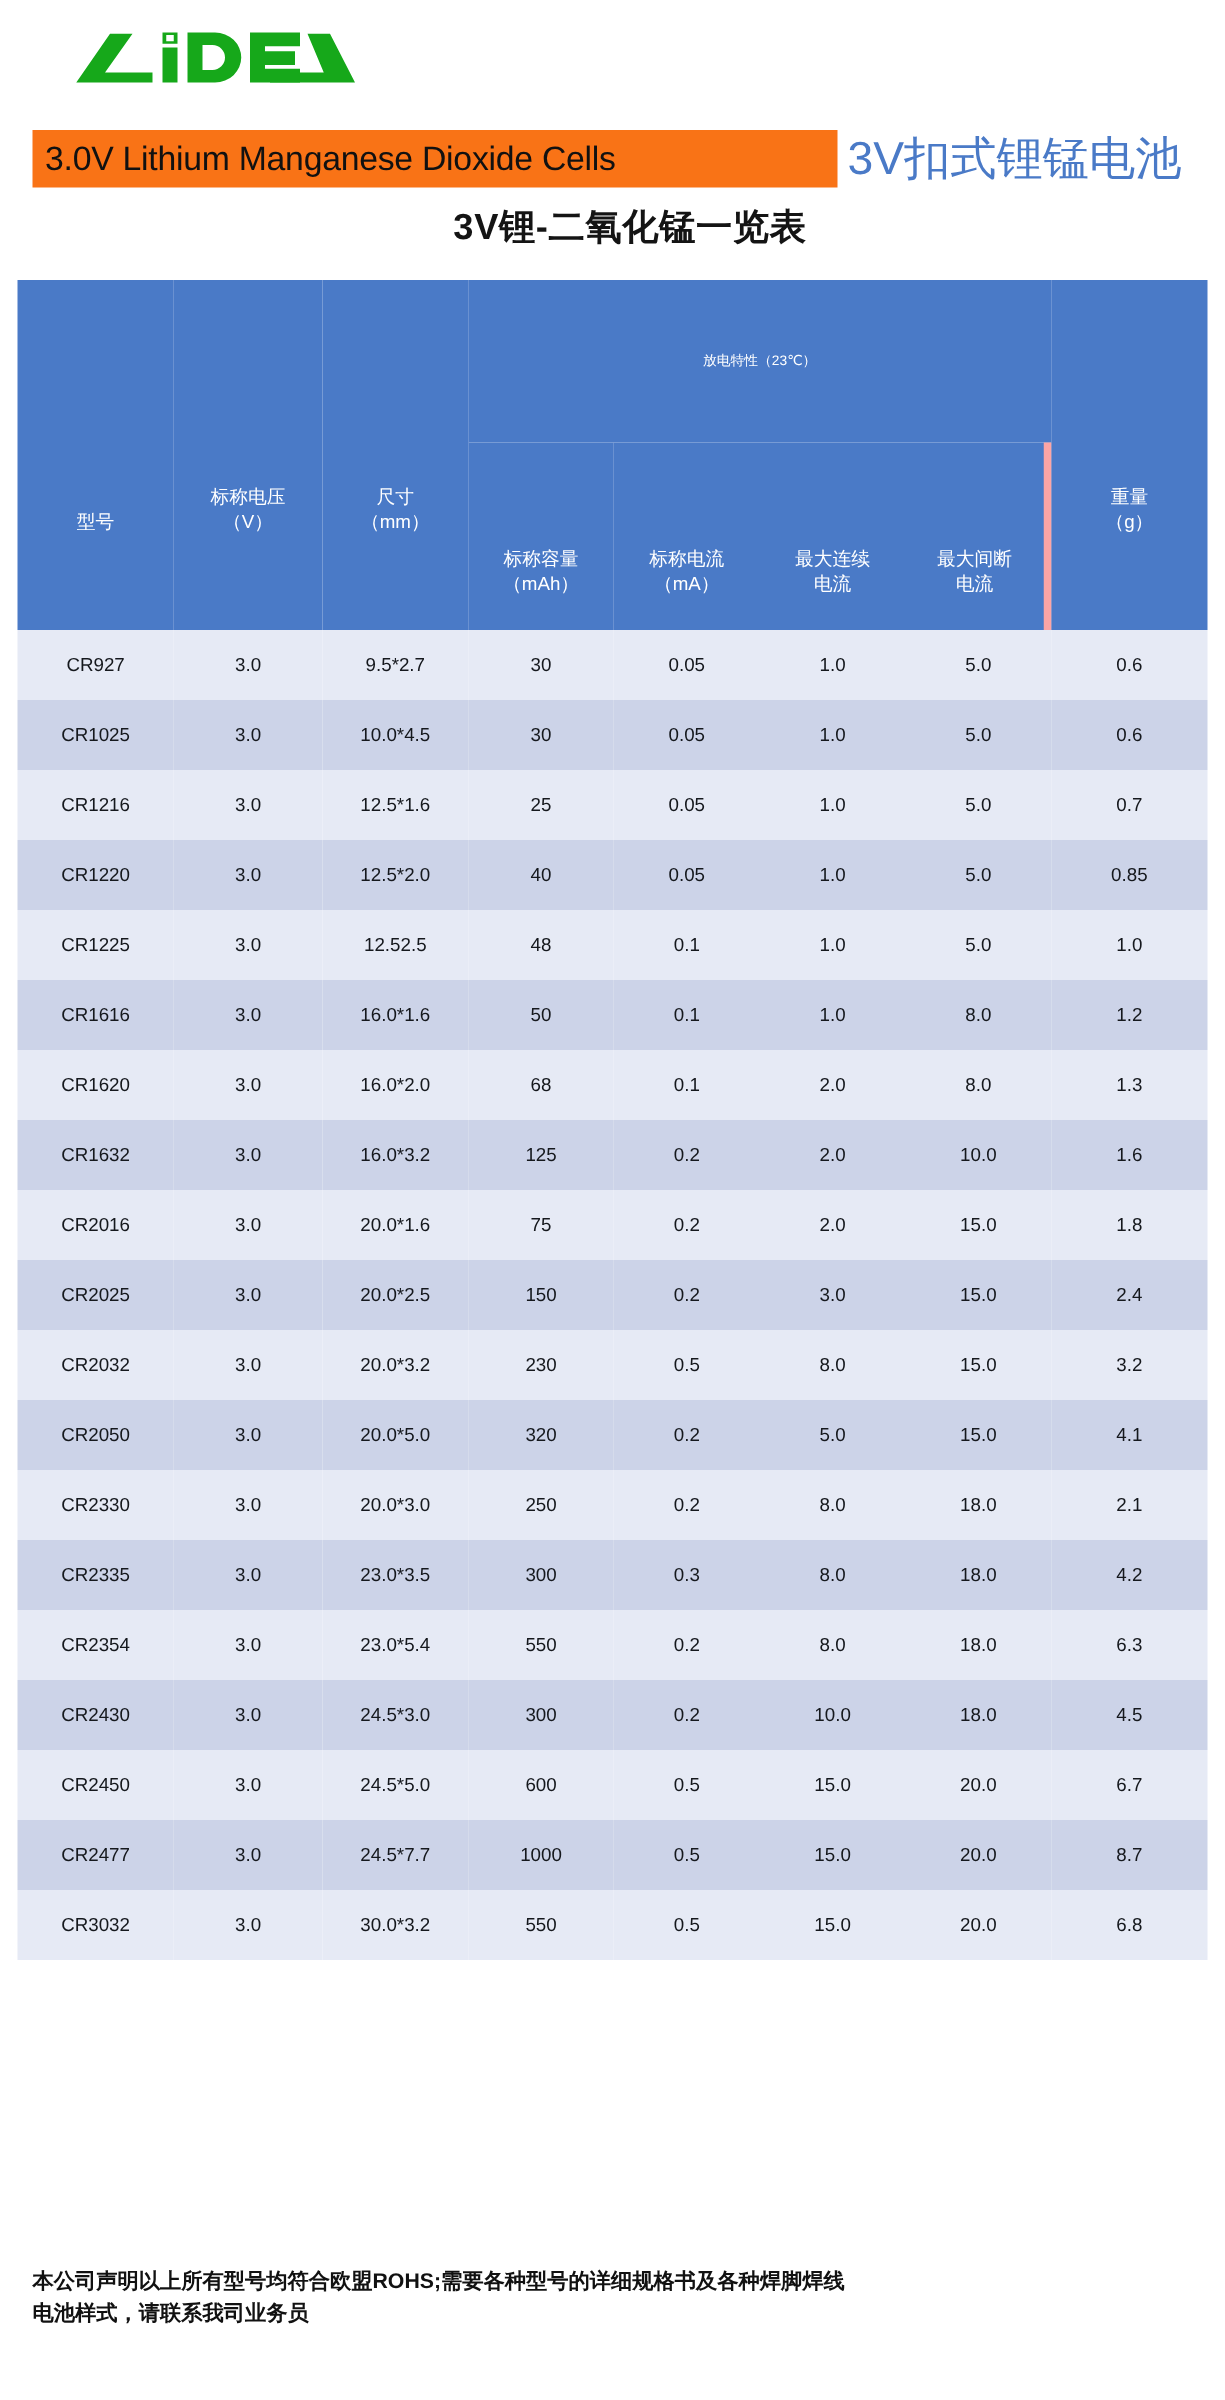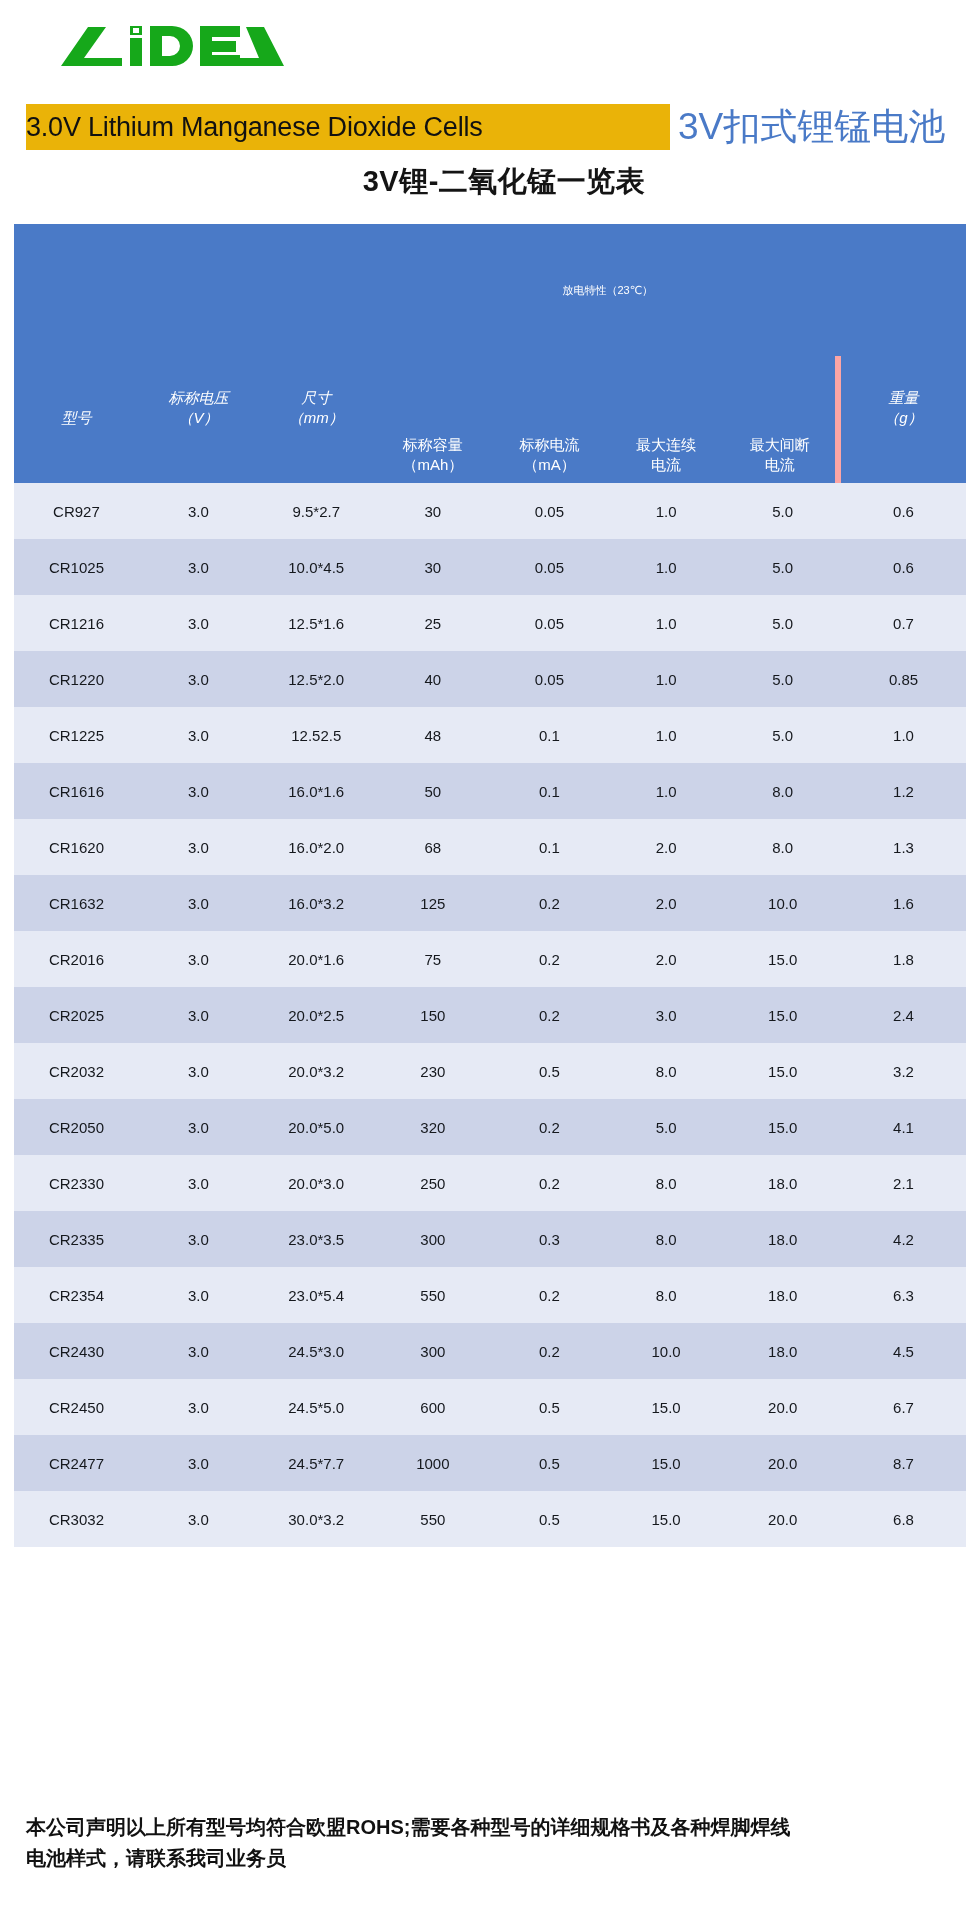--- a/index.html
+++ b/index.html
@@ -38,26 +38,26 @@
     top: 104px;
     width: 928px;
     height: 46px;
   }
   .title-en {
     position: absolute;
     left: 0;
     top: 0;
     width: 644px;
     height: 46px;
-    background: #eab308;
+    background: #f97316;
     color: #111111;
     font-size: 27px;
     line-height: 46px;
     letter-spacing: -0.2px;
-    padding-left: 0;
+    padding-left: 10px;
     box-sizing: border-box;
     white-space: nowrap;
     font-stretch: condensed;
   }
   .title-cn {
     position: absolute;
     left: 652px;
     top: 0;
     height: 46px;
     line-height: 46px;
@@ -110,49 +110,48 @@
   }
   thead th.last-col { border-right: 0; }
   thead th.group-head {
     font-size: 11px;
     height: 86px;
   }
   thead th.tall {
     height: 200px;
     border-bottom: 0;
     vertical-align: bottom;
-    padding-bottom: 55px;
-    font-style: italic;
+    padding-bottom: 76px;
   }
   thead th.sub {
     height: 78px;
     border-bottom: 0;
     vertical-align: bottom;
-    padding-bottom: 8px;
+    padding-bottom: 26px;
   }
   thead th.sub.last-sub { border-right: 6px solid #fca5a5; }
 
   tbody td {
     height: 54px;
     color: #15181d;
     font-size: 15.5px;
     border-right: 2px solid #ffffff;
     border-bottom: 2px solid #ffffff;
   }
   tbody td.last-col { border-right: 0; }
   tbody tr.odd td  { background: #e6eaf5; }
   tbody tr.even td { background: #ccd3e8; }
 
   
   .footer {
     position: absolute;
     left: 26px;
     top: 1812px;
     width: 926px;
-    font-size: 20px;
+    font-size: 17px;
     line-height: 1.55;
     color: #111111;
     font-weight: 600;
   }
 </style>
 </head>
 <body>
 
 <div class="page">
 

